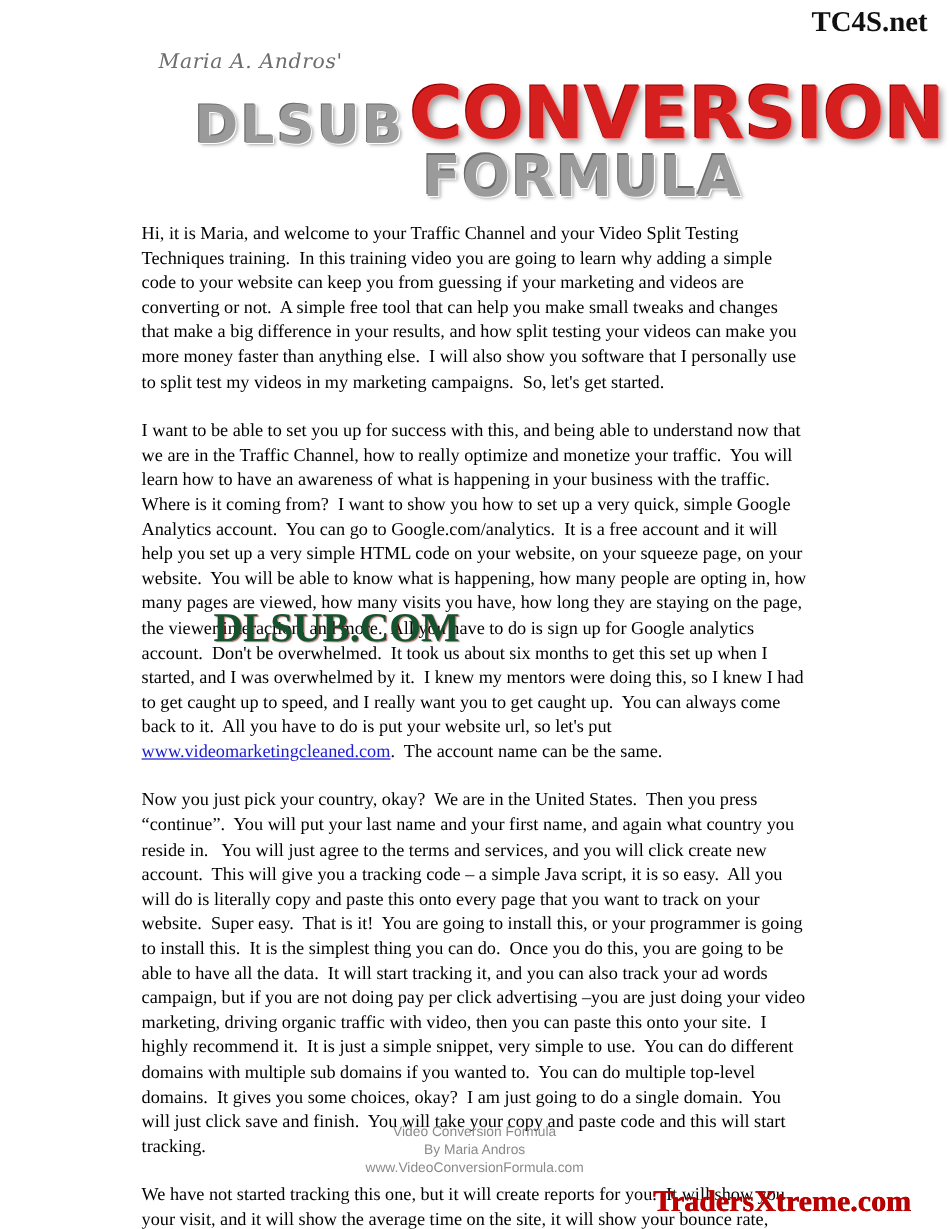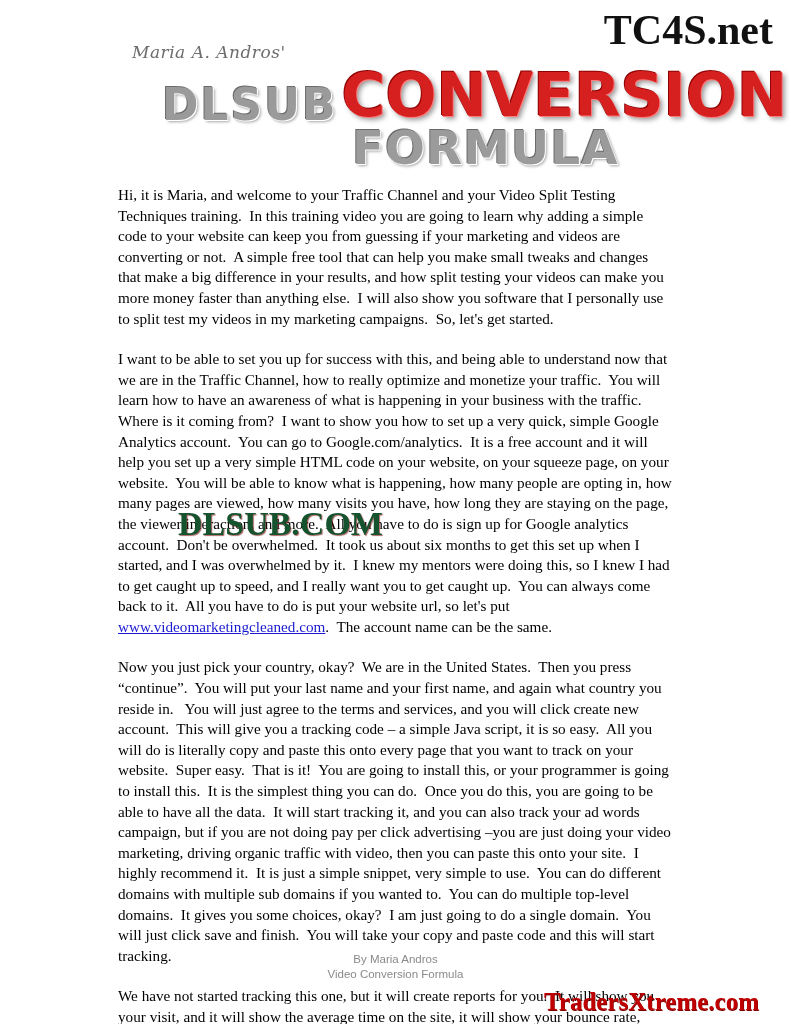--- a/index.html
+++ b/index.html
@@ -24,21 +24,21 @@
     box-sizing: border-box;
   }
 
   
   .wm-top {
     position: absolute;
     right: 18px;
     top: 6px;
     font-family: "Liberation Serif", serif;
     font-weight: bold;
-    font-size: 42px;
+    font-size: 24px;
     color: #111111;
     letter-spacing: 0px;
   }
 
   
   .wm-bottom {
     position: absolute;
     right: 32px;
     bottom: 8px;
     font-family: "Liberation Serif", serif;
@@ -180,19 +180,20 @@
   <div class="body-copy">
     <p>Hi, it is Maria, and welcome to your Traffic Channel and your Video Split Testing Techniques training.  In this training video you are going to learn why adding a simple code to your website can keep you from guessing if your marketing and videos are converting or not.  A simple free tool that can help you make small tweaks and changes that make a big difference in your results, and how split testing your videos can make you more money faster than anything else.  I will also show you software that I personally use to split test my videos in my marketing campaigns.  So, let's get started.</p>
     <p><span>I want to be able to set you up for success with this, and being able to understand now that we are in the Traffic Channel, how to really optimize and monetize your traffic.  You will learn how to have an awareness of what is happening in your business with the traffic.  Where is it coming from?  I want to show you how to set up a very quick, simple Google Analytics account.  You can go to Google.com/analytics.  It is a free account and it will help you set up a very simple HTML code on your website, on your squeeze page, on your website.  You will be able to know what is happening, how many people are opting in, how many pages are viewed, how many visits you have, how long they are staying on the page, the viewer interaction, and more.  All you have to do is sign up for Google analytics account.  Don't be overwhelmed.  It took us about six months to get this set up when I started, and I was overwhelmed by it.  I knew my mentors were doing this, so I knew I had to get caught up to speed, and I really want you to get caught up.  You can always come back to it.  All you have to do is put your website url, so let's put </span><a href="#">www.videomarketingcleaned.com</a><span>.  The account name can be the same.</span></p>
     <p>Now you just pick your country, okay?  We are in the United States.  Then you press “continue”.  You will put your last name and your first name, and again what country you reside in.   You will just agree to the terms and services, and you will click create new account.  This will give you a tracking code – a simple Java script, it is so easy.  All you will do is literally copy and paste this onto every page that you want to track on your website.  Super easy.  That is it!  You are going to install this, or your programmer is going to install this.  It is the simplest thing you can do.  Once you do this, you are going to be able to have all the data.  It will start tracking it, and you can also track your ad words campaign, but if you are not doing pay per click advertising –you are just doing your video marketing, driving organic traffic with video, then you can paste this onto your site.  I highly recommend it.  It is just a simple snippet, very simple to use.  You can do different domains with multiple sub domains if you wanted to.  You can do multiple top-level domains.  It gives you some choices, okay?  I am just going to do a single domain.  You will just click save and finish.  You will take your copy and paste code and this will start tracking.</p>
     <p>We have not started tracking this one, but it will create reports for you.  It will show you your visit, and it will show the average time on the site, it will show your bounce rate,</p>
   </div>
 
   <div class="wm-center">DLSUB.COM</div>
 
   <div class="footer">
+    <div>Video Conversion Formula</div>
     <div>By Maria Andros</div>
-    <div>Video Conversion Formula</div>
+    <div>www.VideoConversionFormula.com</div>
   </div>
 
   <div class="wm-bottom">TradersXtreme.com</div>
 
 </div>
 
 </body></html>

